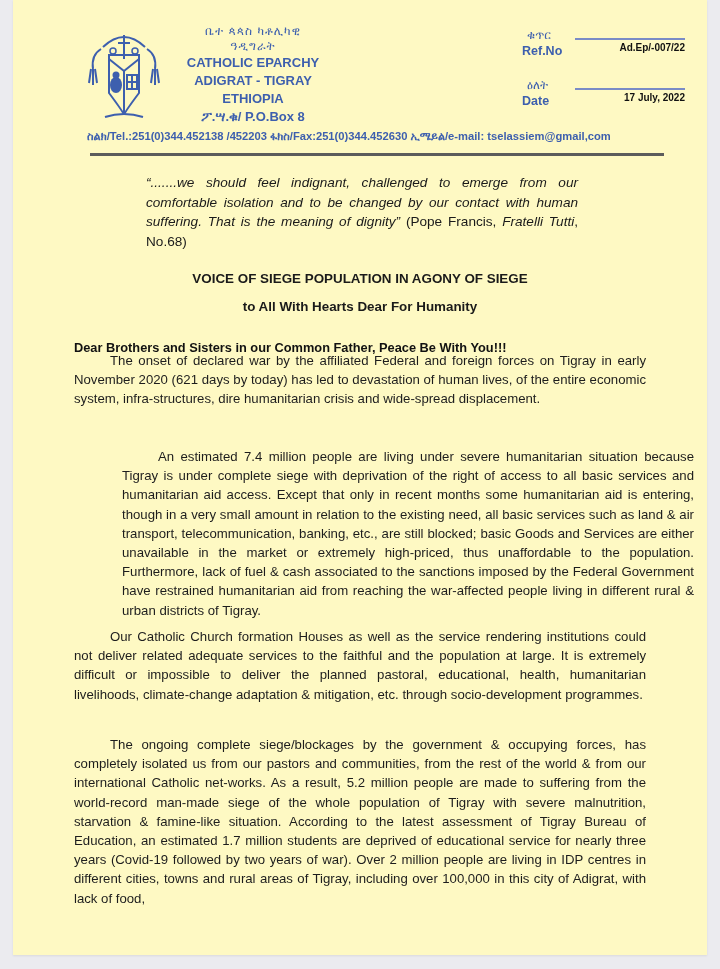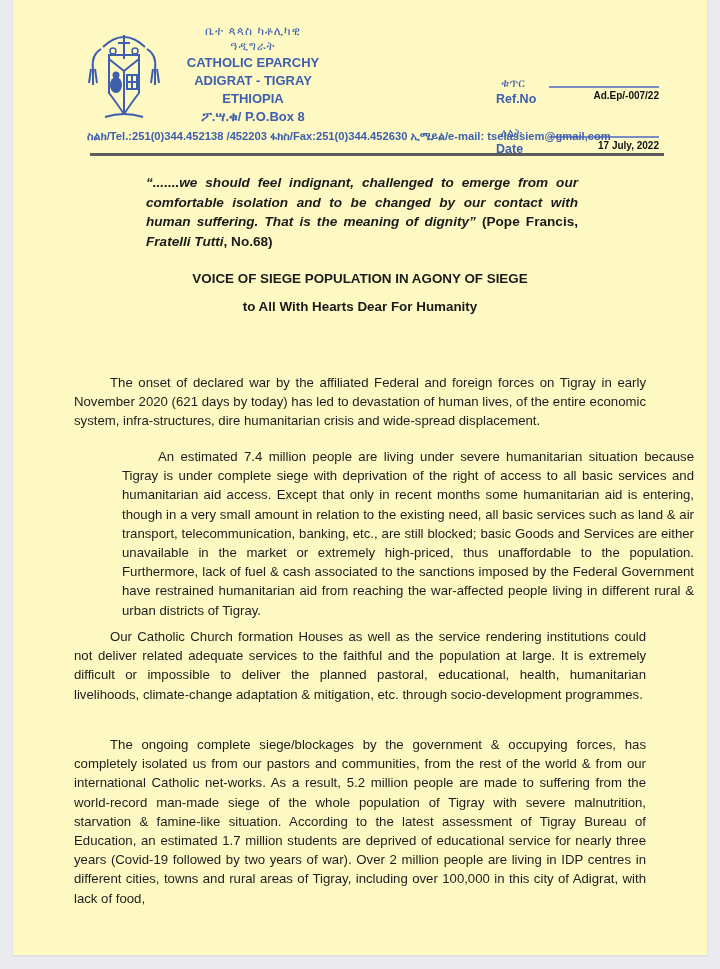--- a/index.html
+++ b/index.html
@@ -20,41 +20,41 @@
     text-align:center; color:#3d5fae; font-weight:bold;
   }
   .org .am { font-size:12px; line-height:15px; letter-spacing:1px; font-weight:normal; }
   .org .en { font-size:13px; line-height:18px; }
   .org .pobox { font-size:13px; line-height:18px; text-align:center; }
   .contact {
     position:absolute; left:74px; top:130px; width:580px;
     color:#3d5fae; font-size:11.2px; font-weight:bold; white-space:nowrap;
   }
   .rule { position:absolute; left:77px; top:153px; width:574px; height:3px; background:#5c5c5c; }
-  .ref-block { position:absolute; left:478px; top:24px; width:170px; color:#3d5fae;margin-top:48px; }
+  .ref-block { position:absolute; left:504px; top:24px; width:170px; color:#3d5fae; }
   .ref-row { position:relative; height:50px; }
   .ref-row .am { position:absolute; left:10px; top:4px; font-size:12px; }
   .ref-row .lbl { position:absolute; left:5px; top:20px; font-size:12.5px; font-weight:bold; }
   .ref-row .line { position:absolute; left:58px; top:14px; width:110px; height:2px; background:#7a8cc6; }
   .ref-row .val { position:absolute; left:58px; top:18px; width:110px; text-align:right; color:#111; font-size:10px; font-weight:bold; }
   .quote {
     position:absolute; left:133px; top:173px; width:432px;
-    font-size:13.6px; line-height:19.6px; font-weight:bold; color:#1a1a1a;
+    font-size:13.6px; line-height:19.6px; font-weight:normal; color:#1a1a1a;
     text-align:justify;
   }
   .quote .it { font-style:italic; }
   .title1 { position:absolute; left:0; top:271px; width:694px; text-align:center; font-size:13.4px; font-weight:bold; color:#1a1a1a; }
   .title2 { position:absolute; left:0; top:299px; width:694px; text-align:center; font-size:13.4px; font-weight:bold; color:#1a1a1a; }
   .greeting { position:absolute; left:61px; top:340px; font-size:12.8px; font-weight:bold; color:#111; }
   .body {
     position:absolute; left:61px; width:572px;
     font-size:13.2px; line-height:19.2px; color:#1d1d1d; text-align:justify;
     text-indent:36px; margin:0;
   }
-  .p1 { top:373px; }
+  .p1 { top:351px; }
   .p2 { top:447px;margin-left:48px; }
   .p3 { top:627px; }
   .p4 { top:735px; }
 </style>
 </head>
 <body>
 
 <div class="page">
 
   <svg class="logo" viewBox="0 0 82 100">
@@ -105,18 +105,19 @@
   </div>
 
   <div class="contact">ስልክ/Tel.:251(0)344.452138 /452203 ፋክስ/Fax:251(0)344.452630  ኢሜይል/e-mail: tselassiem@gmail,com</div>
   <div class="rule"></div>
 
   <div class="quote"><span class="it">“.......we should feel indignant, challenged to emerge from our comfortable isolation and to be changed by our contact with human suffering. That is the meaning of dignity”</span><span> (Pope Francis, </span><span class="it">Fratelli Tutti</span><span>, No.68)</span></div>
 
   <div class="title1">VOICE OF SIEGE POPULATION IN AGONY OF SIEGE</div>
   <div class="title2">to All With Hearts Dear For Humanity</div>
 
+  <div class="greeting">Dear Brothers and Sisters in our Common Father, Peace Be With You!!!</div>
 
   <p class="body p1">The onset of declared war by the affiliated Federal and foreign forces on Tigray in early November 2020 (621 days by today) has led to devastation of human lives, of the entire economic system, infra-structures, dire humanitarian crisis and wide-spread displacement.</p>
   <p class="body p2">An estimated 7.4 million people are living under severe humanitarian situation because Tigray is under complete siege with deprivation of the right of access to all basic services and humanitarian aid access.  Except that only in recent months some humanitarian aid is entering, though in a very small amount in relation to the existing need, all basic services such as land &amp; air transport, telecommunication, banking, etc., are still blocked; basic Goods and Services are either unavailable in the market or extremely high-priced, thus unaffordable to the population. Furthermore, lack of fuel &amp; cash associated to the sanctions imposed by the Federal Government have restrained humanitarian aid from reaching the war-affected people living in different rural &amp; urban districts of Tigray.</p>
   <p class="body p3">Our Catholic Church formation Houses as well as the service rendering institutions could not deliver related adequate services to the faithful and the population at large.  It is extremely difficult or impossible to deliver the planned pastoral, educational, health, humanitarian livelihoods, climate-change adaptation &amp; mitigation, etc. through socio-development programmes.</p>
   <p class="body p4">The ongoing complete siege/blockages by the government &amp; occupying forces, has completely isolated us from our pastors and communities, from the rest of the world &amp; from our international Catholic net-works.  As a result, 5.2 million people are made to suffering from the world-record man-made siege of the whole population of Tigray with severe malnutrition, starvation &amp; famine-like situation.  According to the latest assessment of Tigray Bureau of Education, an estimated 1.7 million students are deprived of educational service for nearly three years (Covid-19 followed by two years of war).  Over 2 million people are living in IDP centres in different cities, towns and rural areas of Tigray, including over 100,000 in this city of Adigrat, with lack of food,</p>
 </div>
 
 </body></html>

